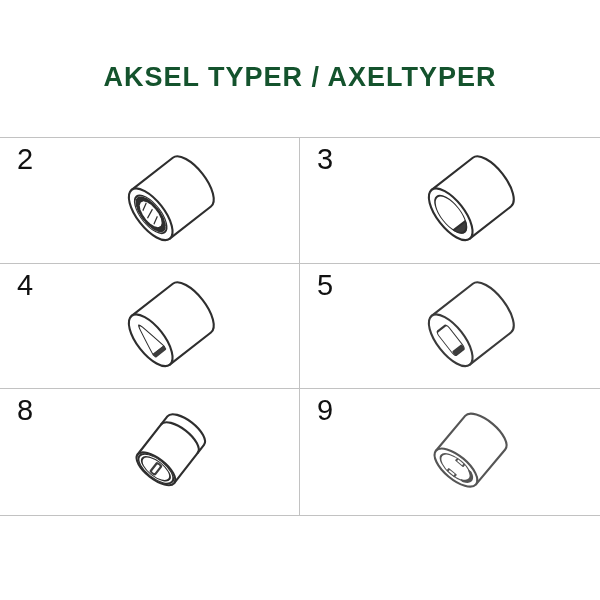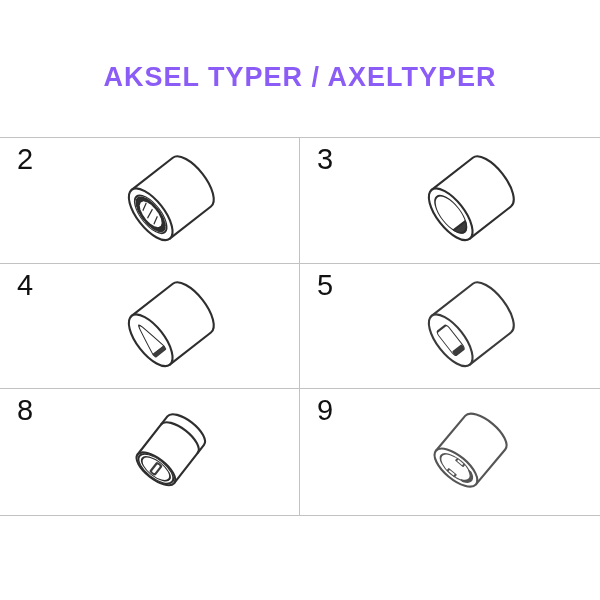--- a/index.html
+++ b/index.html
@@ -2,21 +2,21 @@
 <html><head>
 <meta charset="utf-8">
 <style>
   html,body{margin:0;padding:0;background:#fff;}
   .page{
     position:relative;width:600px;height:600px;background:#ffffff;
     font-family:"Liberation Sans",sans-serif;overflow:hidden;
   }
   .title{
     position:absolute;top:62px;left:0;width:600px;text-align:center;
-    font-size:27px;font-weight:bold;letter-spacing:1px;color:#8b5cf6;
+    font-size:27px;font-weight:bold;letter-spacing:1px;color:#14532d;
   }
   .grid{
     position:absolute;top:137px;left:0;width:600px;height:379px;
     display:grid;grid-template-columns:1fr 1fr;grid-template-rows:1fr 1fr 1fr;
     border-top:1px solid #c2c2c2;border-bottom:1px solid #c2c2c2;
     box-sizing:border-box;
   }
   .cell{
     position:relative;display:flex;align-items:center;justify-content:center;
     box-sizing:border-box;

